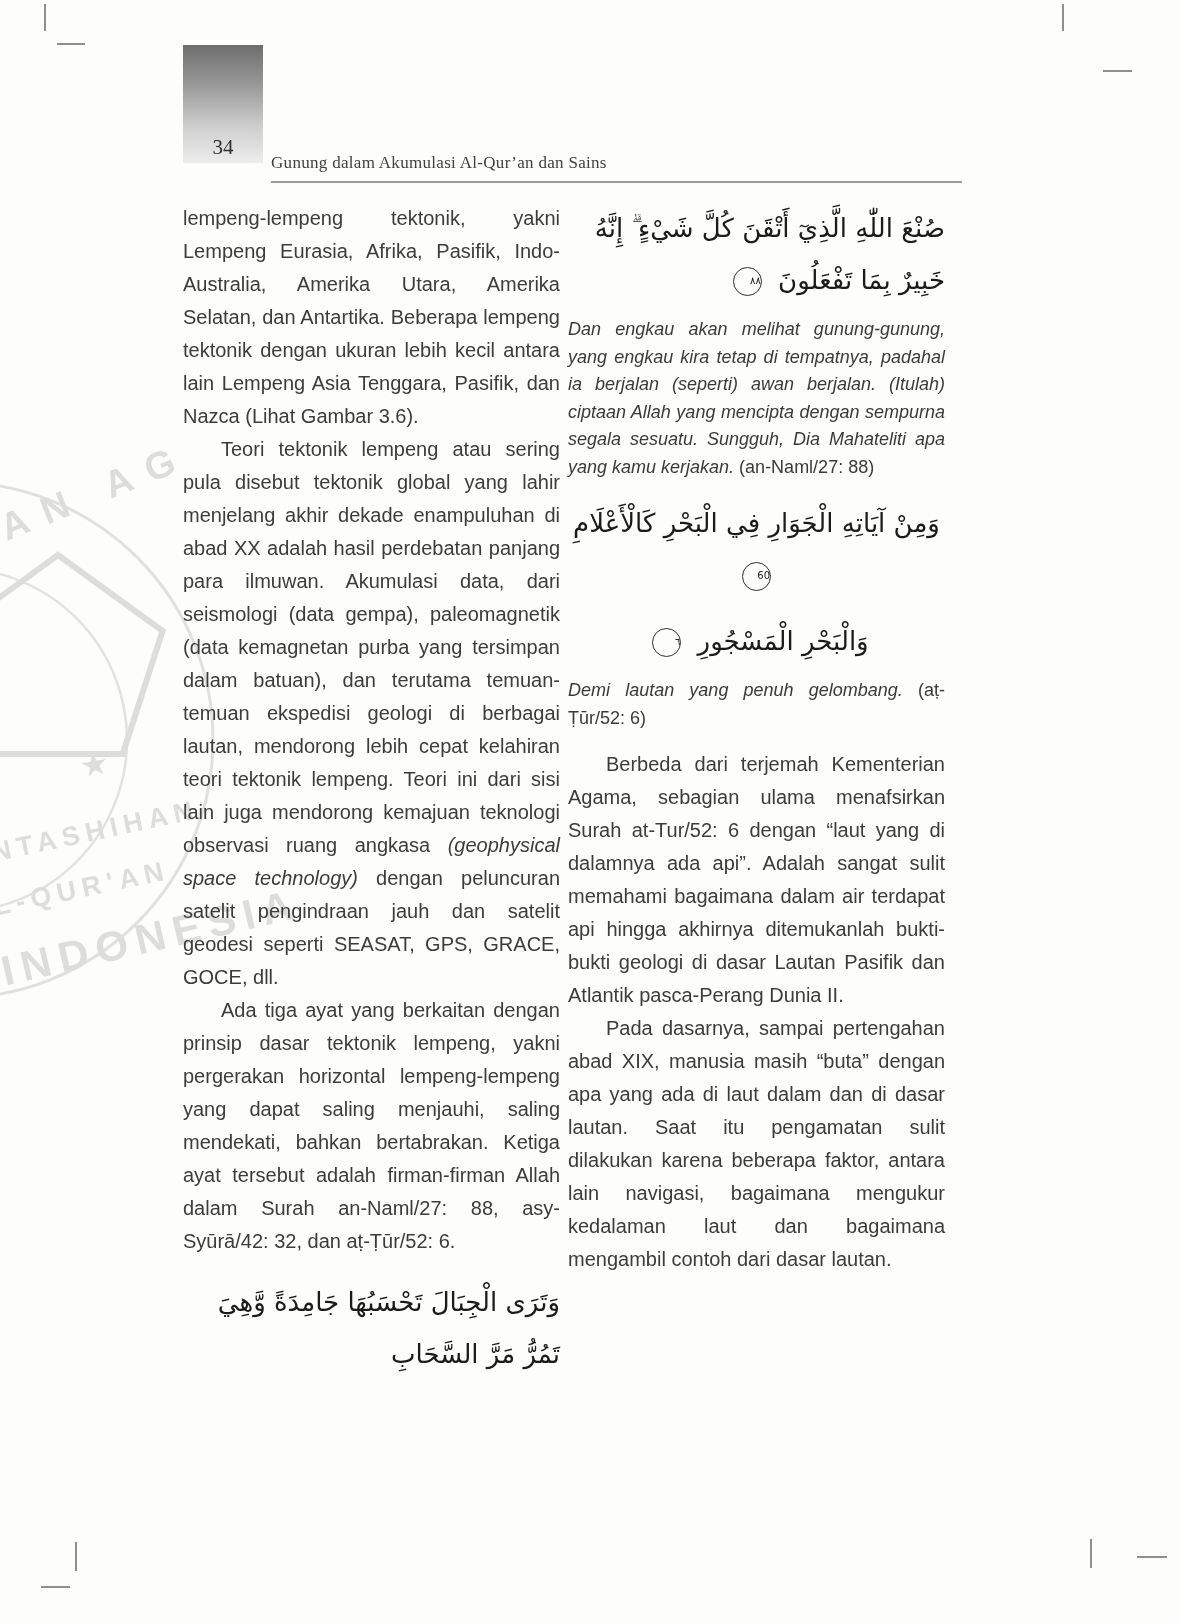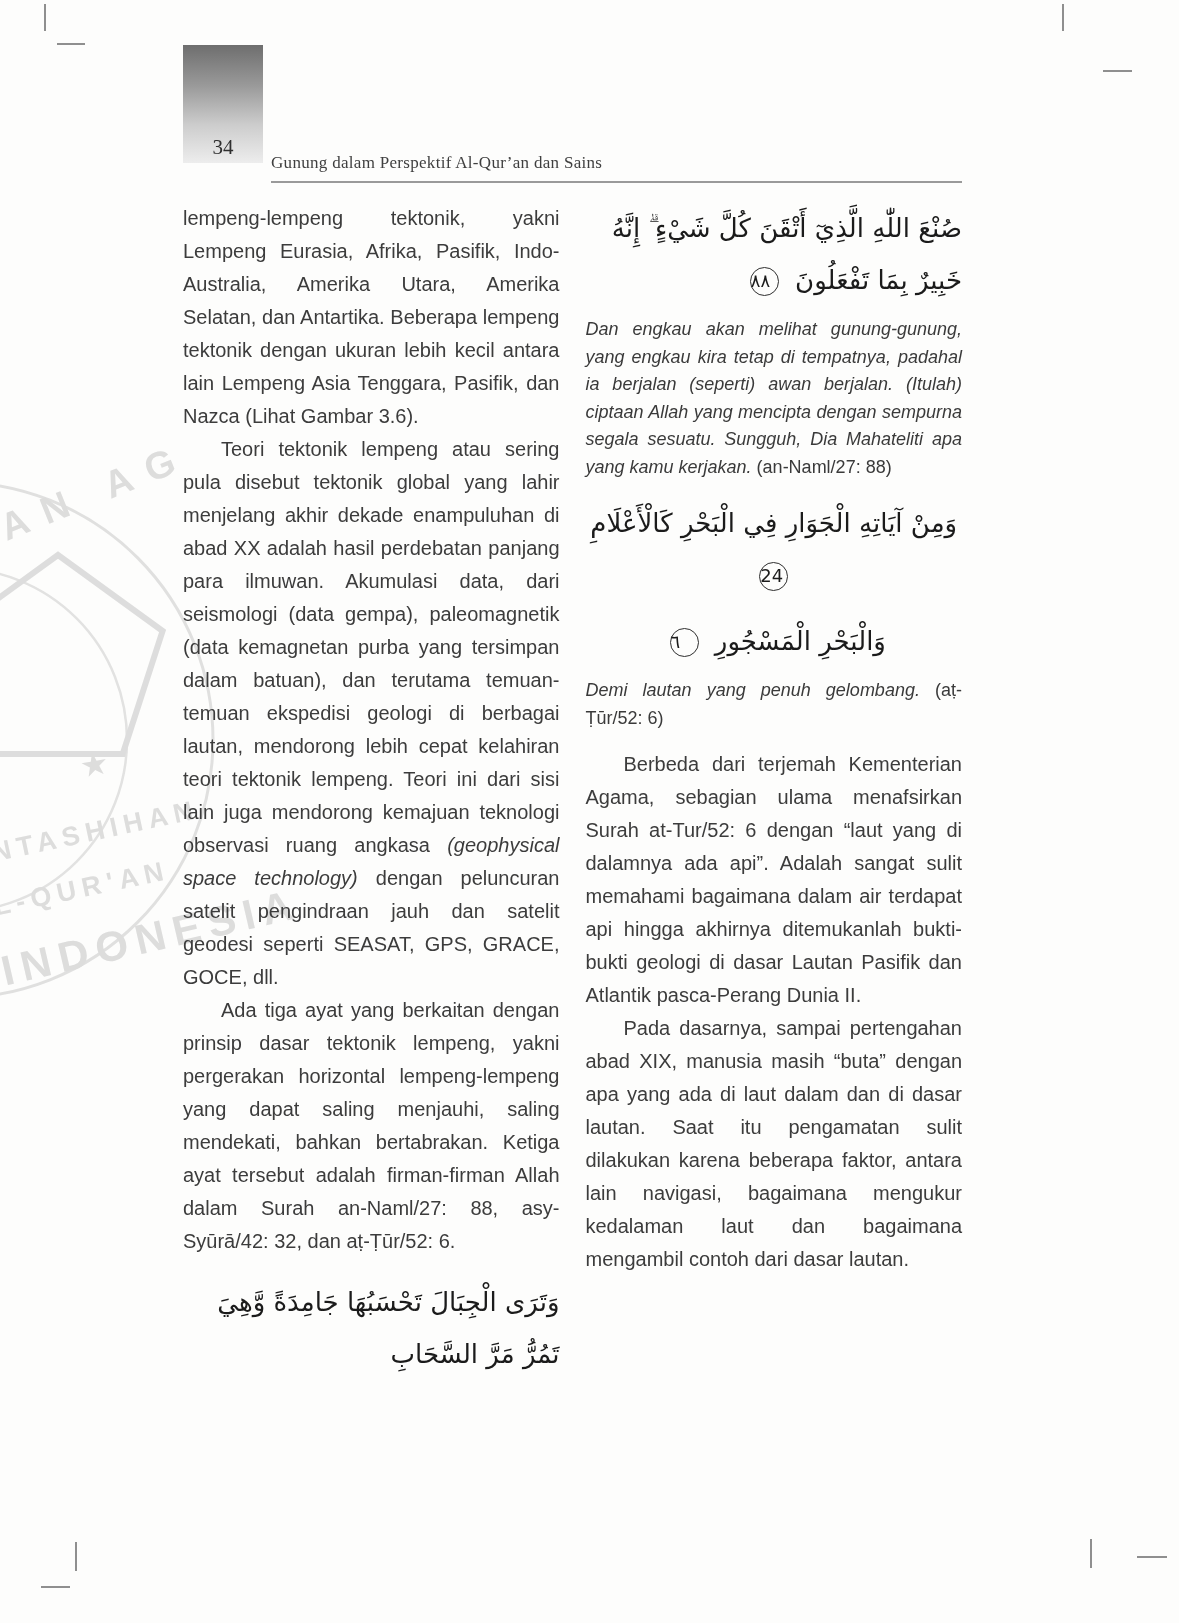--- a/index.html
+++ b/index.html
@@ -50,21 +50,21 @@
     font-family:"Liberation Serif",serif;
     font-size:17px;letter-spacing:.3px;color:#3f3f3f;
   }
   .header-rule{
     position:absolute;left:271px;top:181px;width:691px;height:2px;background:#9a9a9a;
   }
 
   
   .columns{
     position:absolute;left:183px;top:202px;width:779px;
-    display:flex;gap:26px;
+    display:flex;gap:8px;
   }
   .col{width:377px;}
   .body{
     margin:0;
     font-size:20px;line-height:33px;
     text-align:justify;color:#3c3c3c;
   }
   .body.indent{text-indent:38px;}
   .body .it{font-style:italic;}
   .mt{margin-top:8px;}
@@ -73,21 +73,21 @@
     direction:rtl;
     font-family:"DejaVu Sans",sans-serif;
     font-size:26px;line-height:52px;color:#1b1b1b;
   }
   .arabic.start{text-align:right;margin:0 0 10px;}
   .arabic.center{text-align:center;margin:14px 0 10px;}
   .arabic.left-verse{text-align:right;margin:18px 0 0;}
   .ayah-badge{
     display:inline-block;min-width:27px;height:27px;line-height:26px;
     border:1.6px solid #2e2e2e;border-radius:50%;
-    font-size:18px;text-align:left;vertical-align:middle;margin:10px 8px;
+    font-size:10px;text-align:right;vertical-align:middle;margin:10px 8px;
   }
 
   .trans{
     margin:2px 0 16px;
     font-size:18px;line-height:27.5px;
     text-align:justify;color:#3a3a3a;
   }
   .trans .tr-it{font-style:italic;}
   .trans .cite{font-style:normal;}
 </style>
@@ -114,38 +114,38 @@
     <div class="wm-text wm-arc">AN AG</div>
     <div class="wm-text wm-star">★</div>
     <div class="wm-text wm-r1">NTASHIHAN</div>
     <div class="wm-text wm-r2">L-QUR'AN</div>
     <div class="wm-text wm-r3">INDONESIA</div>
   </div>
 
   <div class="chapter-tab">
     <div class="page-num">34</div>
   </div>
-  <div class="running-title">Gunung dalam Perspektif Al-Qur’an dan Sains</div>
+  <div class="running-title">Gunung dalam Akumulasi Al-Qur’an dan Sains</div>
   <div class="header-rule"></div>
 
   <div class="columns">
 
     <div class="col">
       <p class="body">lempeng-lempeng tektonik, yakni Lempeng Eurasia, Afrika, Pasifik, Indo-Australia, Amerika Utara, Amerika Selatan, dan Antartika. Beberapa lempeng tektonik dengan ukuran lebih kecil antara lain Lempeng Asia Tenggara, Pasifik, dan Nazca (Lihat Gambar 3.6).</p>
       <p class="body indent"><span>Teori tektonik lempeng atau sering pula disebut tektonik global yang lahir menjelang akhir dekade enampuluhan di abad XX adalah hasil perdebatan panjang para ilmuwan. Akumulasi data, dari seismologi (data gempa), paleomagnetik (data kemagnetan purba yang tersimpan dalam batuan), dan terutama temuan-temuan ekspedisi geologi di berbagai lautan, mendorong lebih cepat kelahiran teori tektonik lempeng. Teori ini dari sisi lain juga mendorong kemajuan teknologi observasi ruang angkasa </span><span class="it">(geophysical space technology)</span><span> dengan peluncuran satelit pengindraan jauh dan satelit geodesi seperti SEASAT, GPS, GRACE, GOCE, dll.</span></p>
       <p class="body indent">Ada tiga ayat yang berkaitan dengan prinsip dasar tektonik lempeng, yakni pergerakan horizontal lempeng-lempeng yang dapat saling menjauhi, saling mendekati, bahkan bertabrakan. Ketiga ayat tersebut adalah firman-firman Allah dalam Surah an-Naml/27: 88, asy-Syūrā/42: 32, dan aṭ-Ṭūr/52: 6.</p>
       <div class="arabic left-verse" lang="ar" dir="rtl">وَتَرَى الْجِبَالَ تَحْسَبُهَا جَامِدَةً وَّهِيَ تَمُرُّ مَرَّ السَّحَابِ</div>
     </div>
 
     <div class="col">
 
       <div class="arabic start" lang="ar" dir="rtl"><span>صُنْعَ اللّٰهِ الَّذِيٓ أَتْقَنَ كُلَّ شَيْءٍ ۗ إِنَّهُ خَبِيرٌ بِمَا تَفْعَلُونَ</span> <span class="ayah-badge">٨٨</span></div>
       <p class="trans"><span class="tr-it">Dan engkau akan melihat gunung-gunung, yang engkau kira tetap di tempatnya, padahal ia berjalan (seperti) awan berjalan. (Itulah) ciptaan Allah yang mencipta dengan sempurna segala sesuatu. Sungguh, Dia Mahateliti apa yang kamu kerjakan.</span> <span class="cite">(an-Naml/27: 88)</span></p>
 
-      <div class="arabic center" lang="ar" dir="rtl"><span>وَمِنْ آيَاتِهِ الْجَوَارِ فِي الْبَحْرِ كَالْأَعْلَامِ</span> <span class="ayah-badge">24</span></div>
+      <div class="arabic center" lang="ar" dir="rtl"><span>وَمِنْ آيَاتِهِ الْجَوَارِ فِي الْبَحْرِ كَالْأَعْلَامِ</span> <span class="ayah-badge">60</span></div>
 
       <div class="arabic center" lang="ar" dir="rtl"><span>وَالْبَحْرِ الْمَسْجُورِ</span> <span class="ayah-badge">٦</span></div>
       <p class="trans"><span class="tr-it">Demi lautan yang penuh gelombang.</span> <span class="cite">(aṭ-Ṭūr/52: 6)</span></p>
 
       <p class="body indent mt">Berbeda dari terjemah Kementerian Agama, sebagian ulama menafsirkan Surah at-Tur/52: 6 dengan “laut yang di dalamnya ada api”. Adalah sangat sulit memahami bagaimana dalam air terdapat api hingga akhirnya ditemukanlah bukti-bukti geologi di dasar Lautan Pasifik dan Atlantik pasca-Perang Dunia II.</p>
       <p class="body indent">Pada dasarnya, sampai pertengahan abad XIX, manusia masih “buta” dengan apa yang ada di laut dalam dan di dasar lautan. Saat itu pengamatan sulit dilakukan karena beberapa faktor, antara lain navigasi, bagaimana mengukur kedalaman laut dan bagaimana mengambil contoh dari dasar lautan.</p>
     </div>
   </div>
 
 </div>

